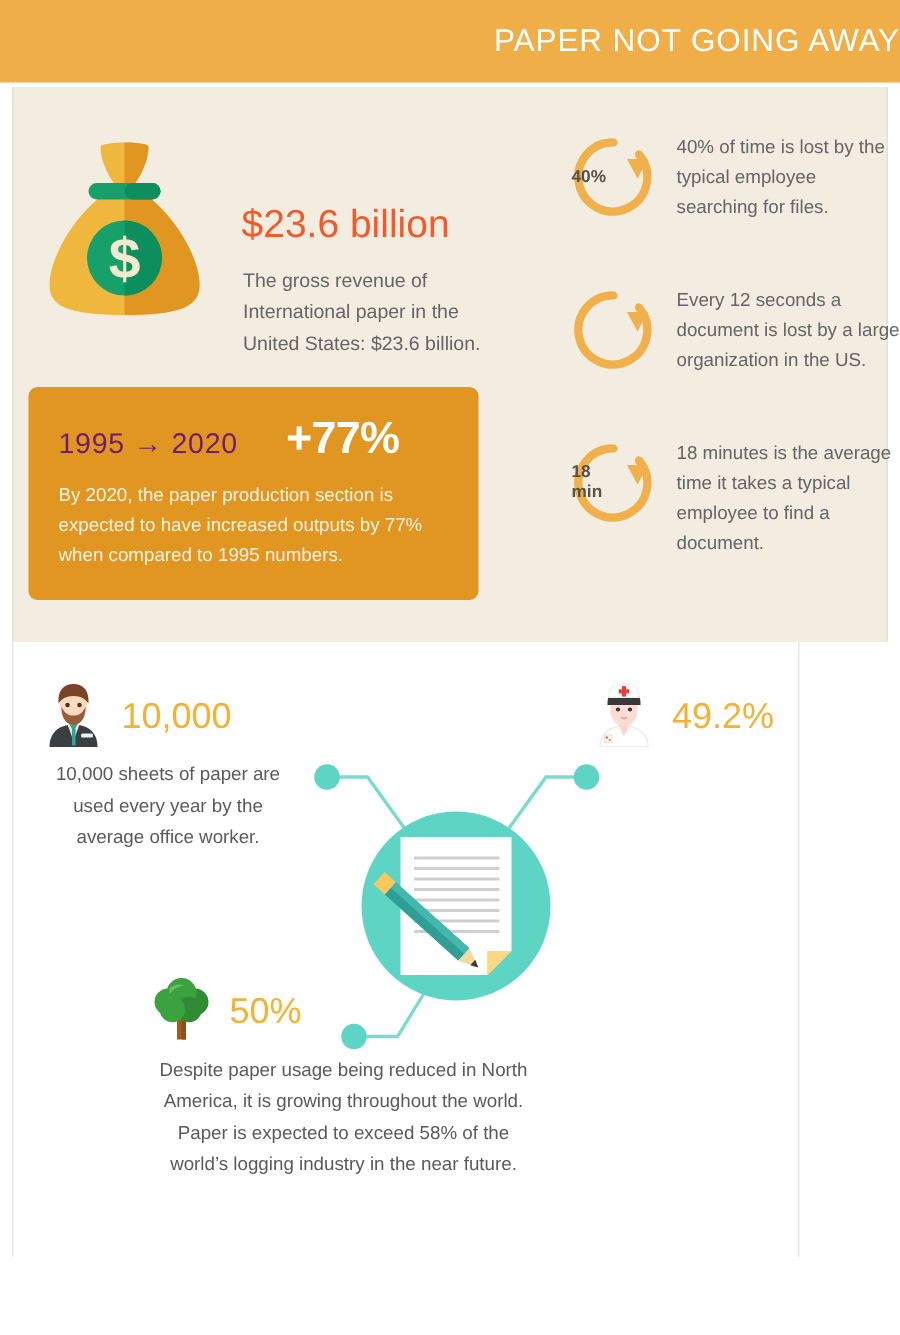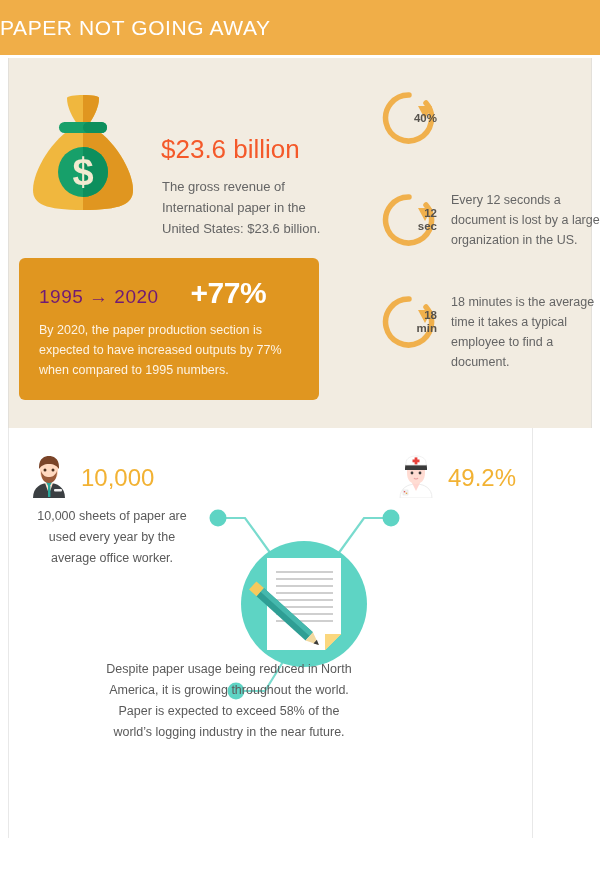--- a/index.html
+++ b/index.html
@@ -21,21 +21,21 @@
 
   
   .header {
     position: absolute;
     left: 0; top: 0;
     width: 600px;
     height: 55px;
     background: #f0ae48;
     display: flex;
     align-items: center;
-    justify-content: flex-start;
+    justify-content: flex-end;
   }
   .header-title {
     color: #ffffff;
     font-size: 21px;
     font-weight: 400;
     letter-spacing: 0.6px;
   }
 
   
   .beige {
@@ -122,21 +122,21 @@
     position: absolute;
     left: 12px; top: 2px;
     width: 56px; height: 56px;
   }
   .stat-circle-label {
     position: absolute;
     left: 0; top: 0;
     width: 56px; height: 56px;
     display: flex;
     flex-direction: column;
-    align-items: flex-end;
+    align-items: flex-start;
     justify-content: center;
     color: #56524c;
     font-size: 11.5px;
     font-weight: 700;
     line-height: 13px;
   }
   .stat-text {
     position: absolute;
     left: 82px; top: 0px;
     width: 150px;
@@ -251,32 +251,29 @@
         <div class="stat-circle">
           <svg width="56" height="56" viewBox="0 0 56 56">
             <path d="M28 5 A23 23 0 1 0 45 13" fill="none" stroke="#f0b04c" stroke-width="5.5" stroke-linecap="round"></path>
             <path d="M37 16 L51 16 L44 29 Z" fill="#f0b04c"></path>
           </svg>
         </div>
         <div class="stat-circle-label" style="left:12px; top:2px;">
           <span>40%</span>
           <span></span>
         </div>
+        <div class="stat-text">40% of time is lost by the typical employee searching for files.</div>
       </div>
 
       <div class="stat-row">
         <div class="stat-circle">
           <svg width="56" height="56" viewBox="0 0 56 56">
             <path d="M28 5 A23 23 0 1 0 45 13" fill="none" stroke="#f0b04c" stroke-width="5.5" stroke-linecap="round"></path>
             <path d="M37 16 L51 16 L44 29 Z" fill="#f0b04c"></path>
           </svg>
-        </div>
-        <div class="stat-circle-label" style="left:12px; top:2px;">
-          <span>12</span>
-          <span>sec</span>
         </div>
         <div class="stat-text">Every 12 seconds a document is lost by a large organization in the US.</div>
       </div>
 
       <div class="stat-row">
         <div class="stat-circle">
           <svg width="56" height="56" viewBox="0 0 56 56">
             <path d="M28 5 A23 23 0 1 0 45 13" fill="none" stroke="#f0b04c" stroke-width="5.5" stroke-linecap="round"></path>
             <path d="M37 16 L51 16 L44 29 Z" fill="#f0b04c"></path>
           </svg>
@@ -369,19 +366,36 @@
             <circle cx="18" cy="19" r="1.4" fill="#3a3a3a"></circle>
             <circle cx="26" cy="19" r="1.4" fill="#3a3a3a"></circle>
             <path d="M20 24 C21 25.4 23 25.4 24 24" fill="none" stroke="#e8a0a0" stroke-width="1.1"></path>
           </svg>
         </span>
         <span class="panel-stat">49.2%</span>
       </div>
     </div>
 
     <div class="panel panel-tree">
+      <div class="panel-head">
+        <span>
+          <svg width="44" height="44" viewBox="0 0 44 44">
+            <path d="M19 24 L19 42 L25 42 L25 24 Z" fill="#a35c21"></path>
+            <path d="M22 28 L13 20 L15 19 L22 25 Z" fill="#a35c21"></path>
+            <path d="M22 28 L31 19 L33 21 L22 29 Z" fill="#8f4d1a"></path>
+            <path d="M22 24 L22 42 L25 42 L25 24 Z" fill="#8f4d1a"></path>
+            <circle cx="13" cy="17" r="9" fill="#3ba23f"></circle>
+            <circle cx="31" cy="17" r="9" fill="#2f8c34"></circle>
+            <circle cx="22" cy="11" r="10" fill="#3ba23f"></circle>
+            <circle cx="27" cy="22" r="8.5" fill="#2f8c34"></circle>
+            <circle cx="16" cy="22" r="8.5" fill="#3ba23f"></circle>
+            <path d="M14 8 C17 5 21 5 24 6 C20 6 16 9 14 12 Z" fill="#63bf5e"></path>
+          </svg>
+        </span>
+        <span class="panel-stat">50%</span>
+      </div>
       <div class="panel-desc">Despite paper usage being reduced in North America, it is growing throughout the world. Paper is expected to exceed 58% of the world’s logging industry in the near future.</div>
     </div>
 
   </div>
 
 
 </div>
 
 </body></html>

